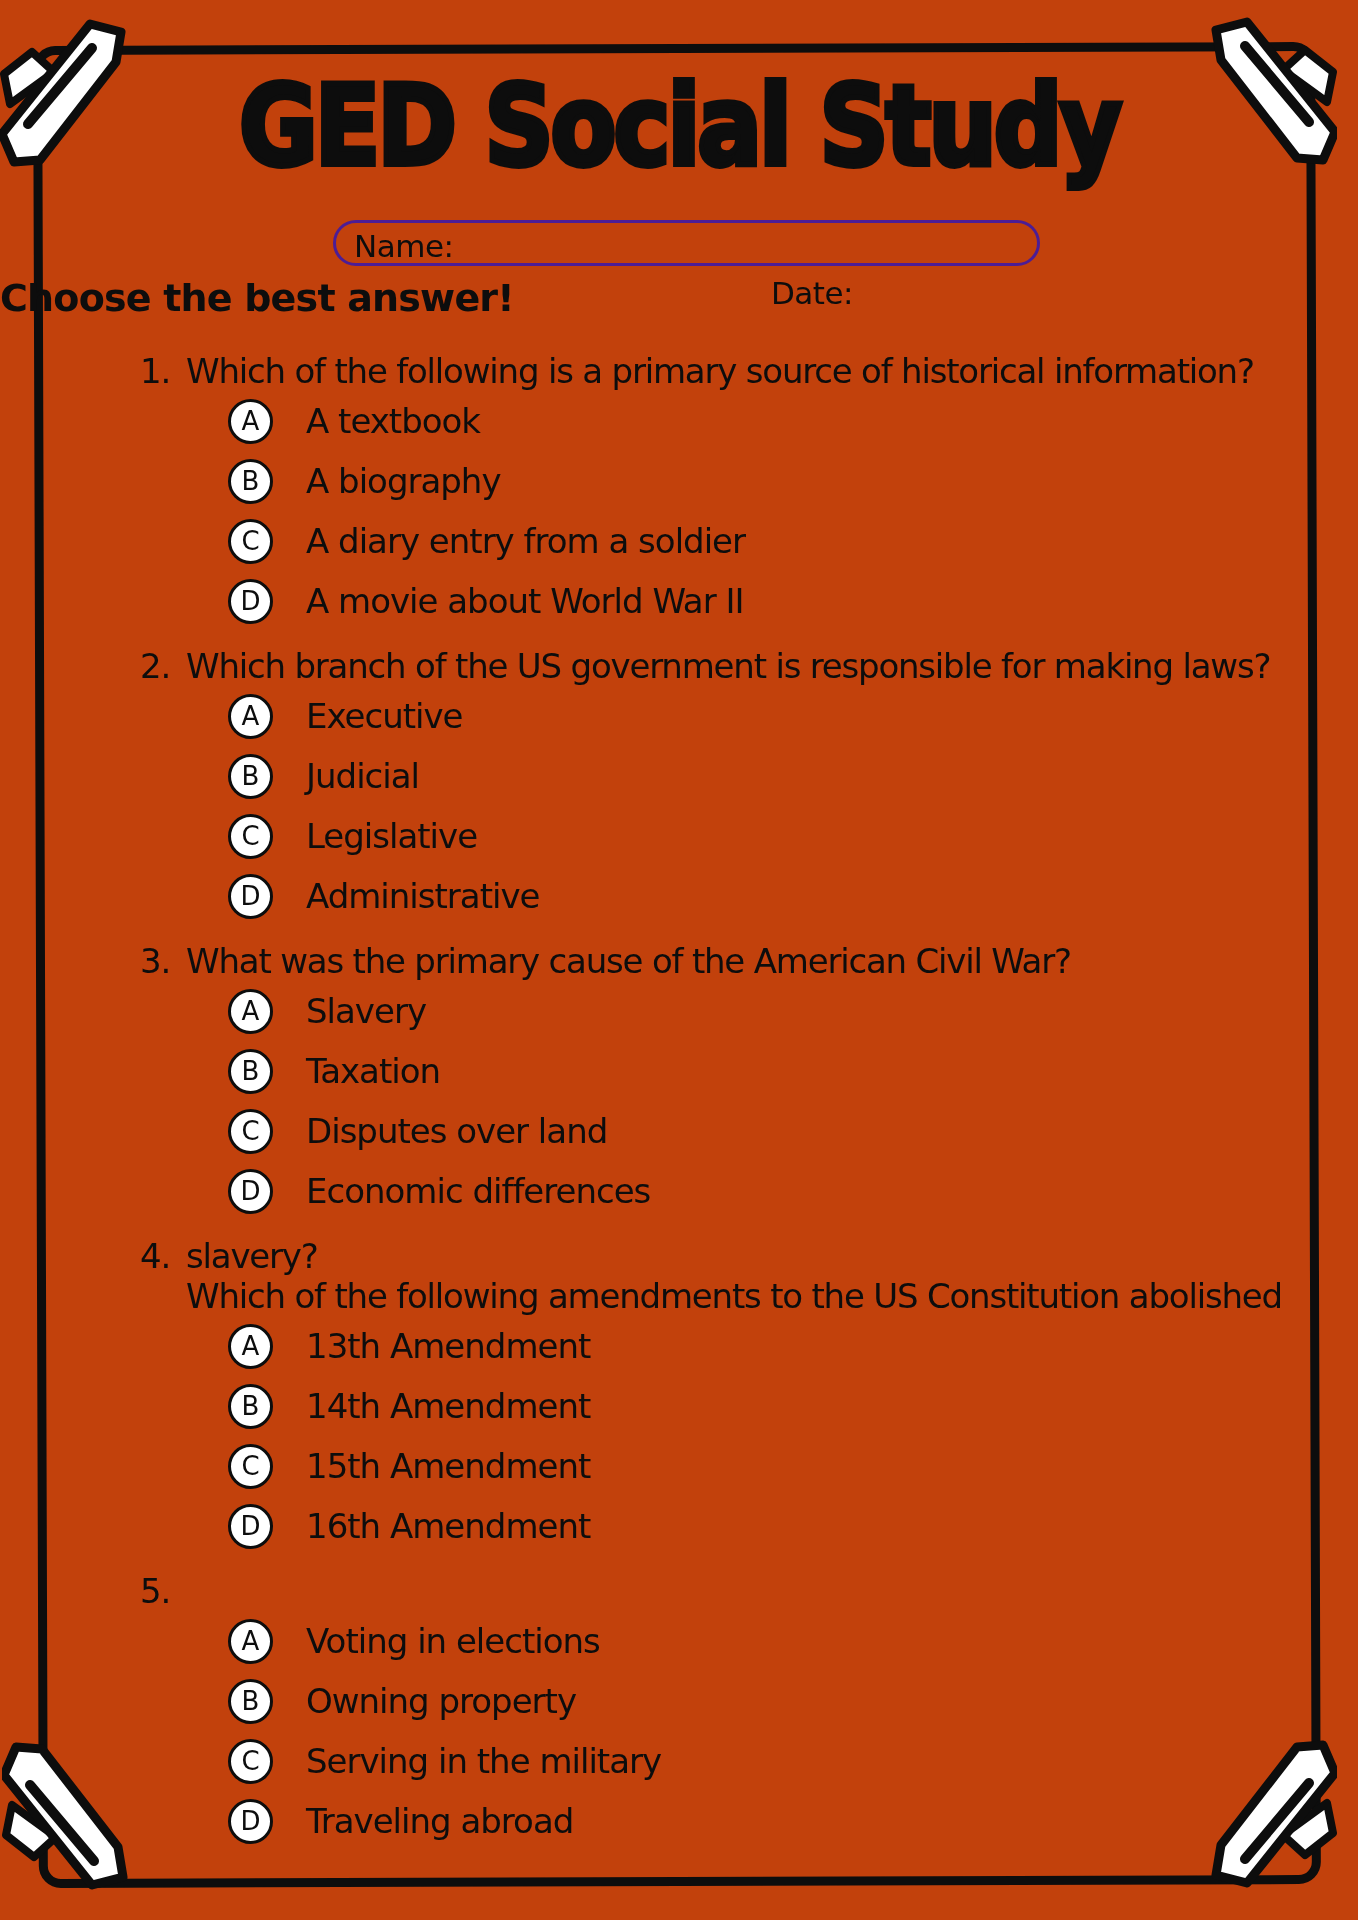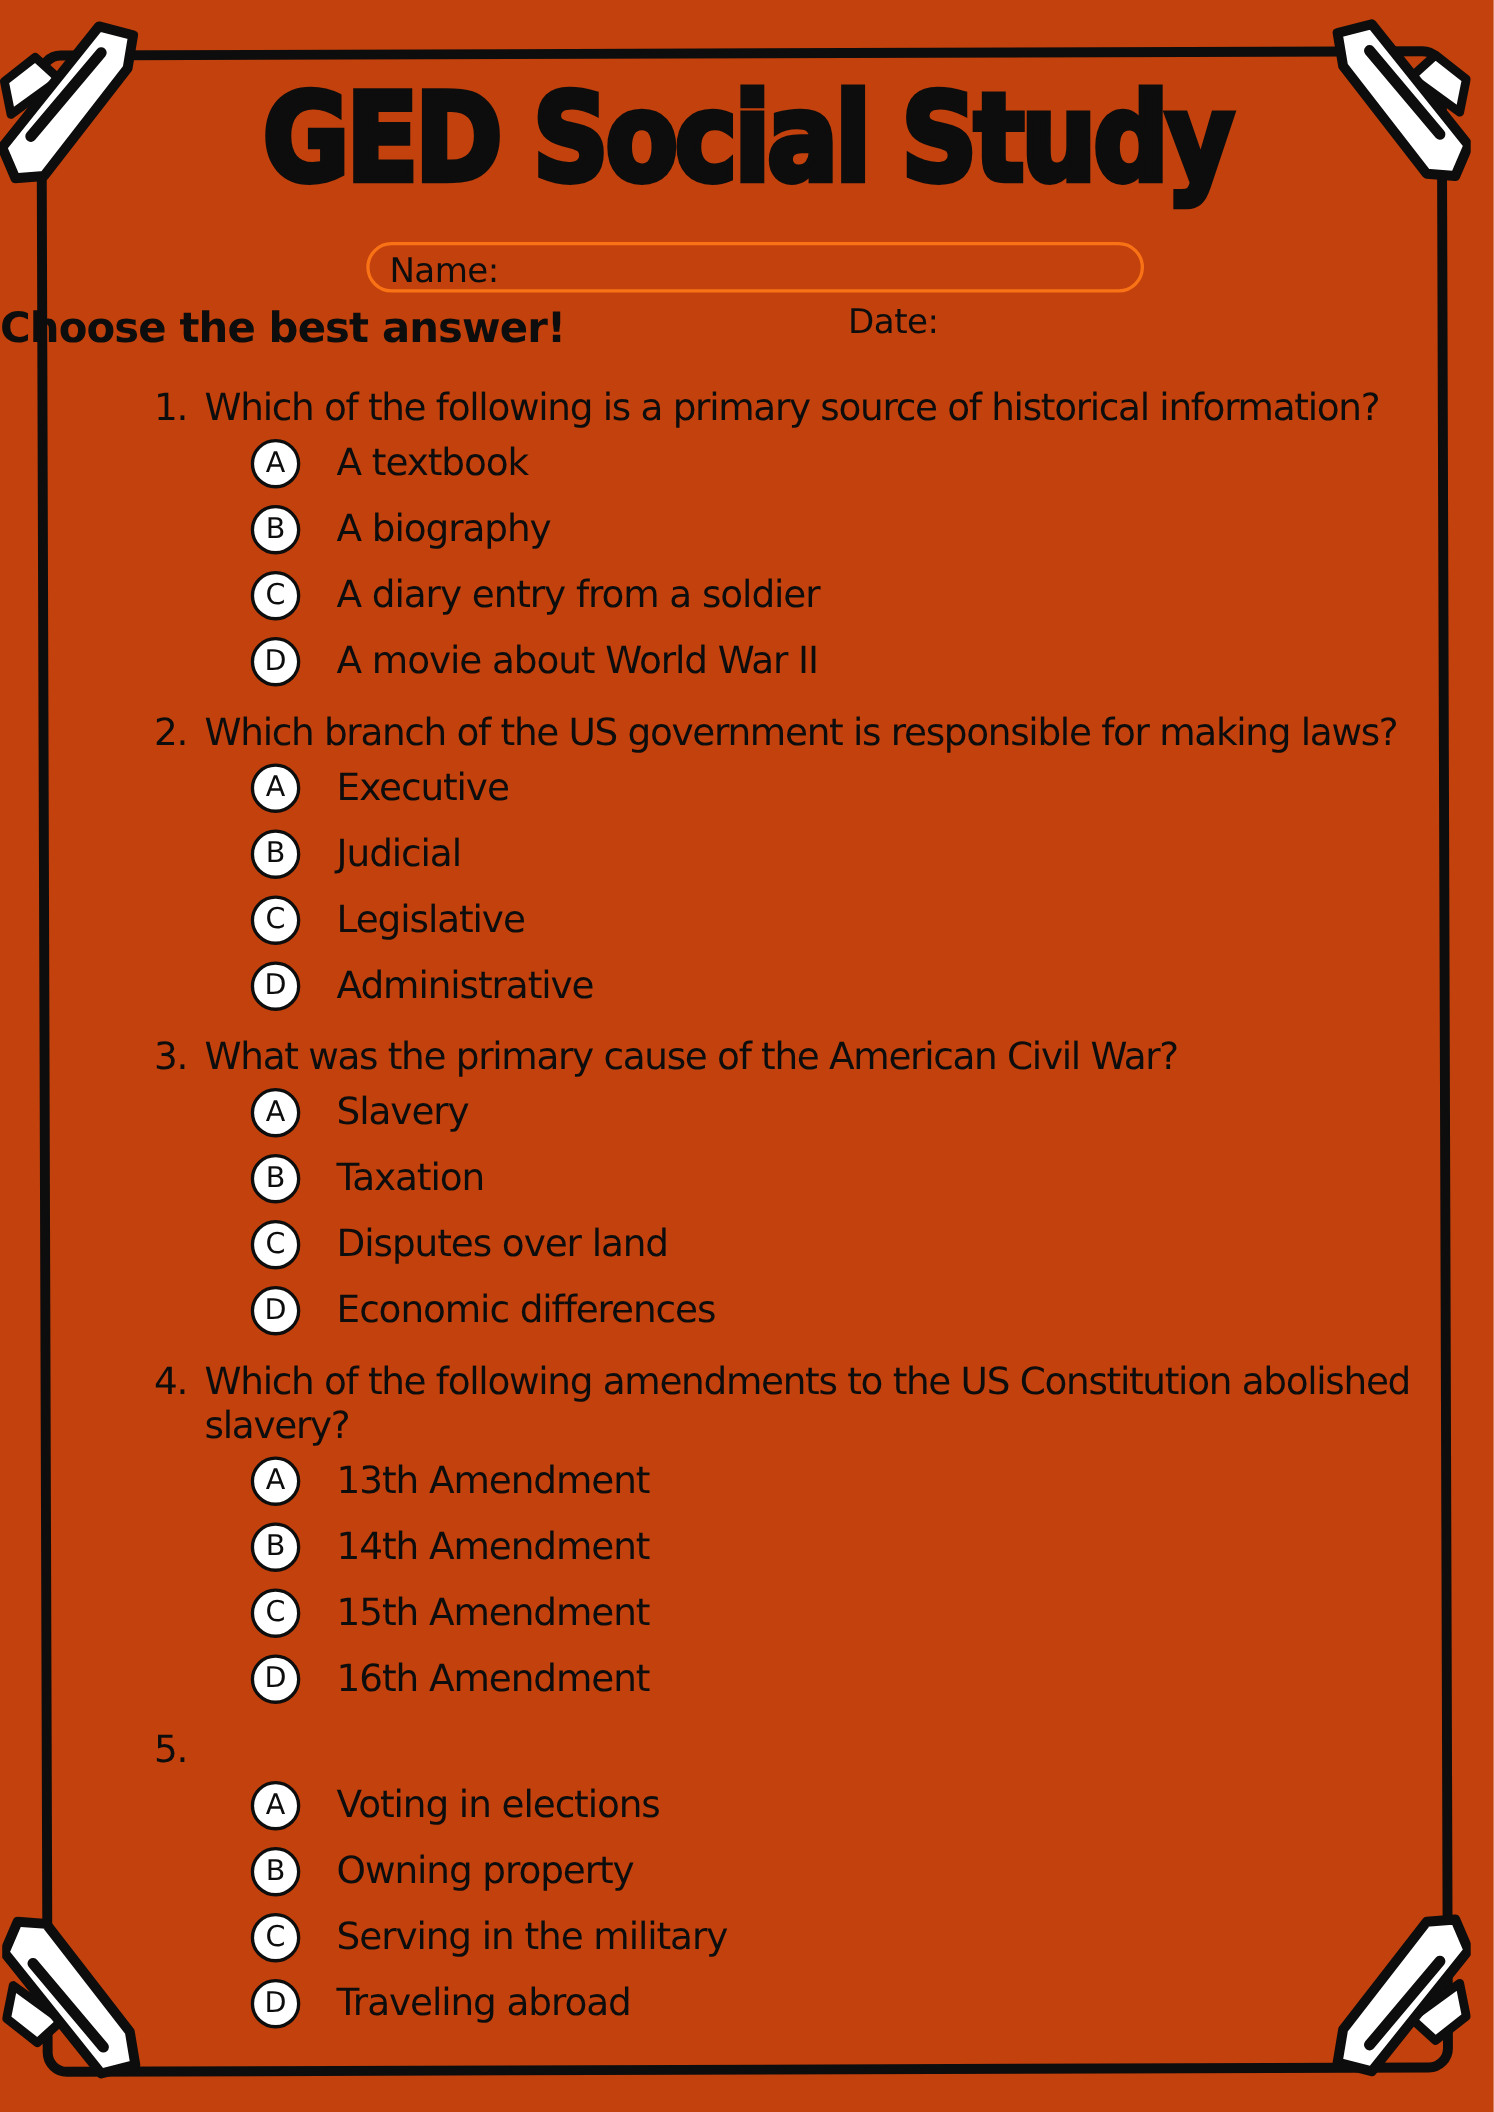--- a/index.html
+++ b/index.html
@@ -47,21 +47,21 @@
     transform: scaleY(1.15);
     transform-origin: top center;
     white-space: nowrap;
   }
 
   .namebox {
     position: absolute;
     left: 333px; top: 220px;
     width: 707px; height: 46px;
     box-sizing: border-box;
-    border: 3px solid #f97316;
+    border: 3px solid #4c1d95;
     border-radius: 23px;
     font-size: 31px;
     letter-spacing: -0.5px;
   }
   .namebox .name-label { position: absolute; left: 18px; top: 5px; }
   .namebox .date-label { position: absolute; left: 435px; top: 5px; margin-top: 47px; }
   .fill-area { position: absolute; top: 0; height: 100%; }
   .name-fill { left: 120px; width: 300px; }
   .date-fill { left: 520px; width: 180px; }
 
@@ -230,22 +230,22 @@
       <div class="opt-row">
         <span class="opt-circle">D</span>
         <span class="opt-text">Economic differences</span>
       </div>
     </div>
 
     <div>
       <div class="q-row">
         <span class="q-num">4.</span>
         <span class="q-text">
+          <span class="q-line" style="display:block">slavery?</span>
           <span class="q-line" style="display:block">Which of the following amendments to the US Constitution abolished</span>
-          <span class="q-line" style="display:block">slavery?</span>
         </span>
       </div>
       <div class="opt-row">
         <span class="opt-circle">A</span>
         <span class="opt-text">13th Amendment</span>
       </div>
       <div class="opt-row">
         <span class="opt-circle">B</span>
         <span class="opt-text">14th Amendment</span>
       </div>

